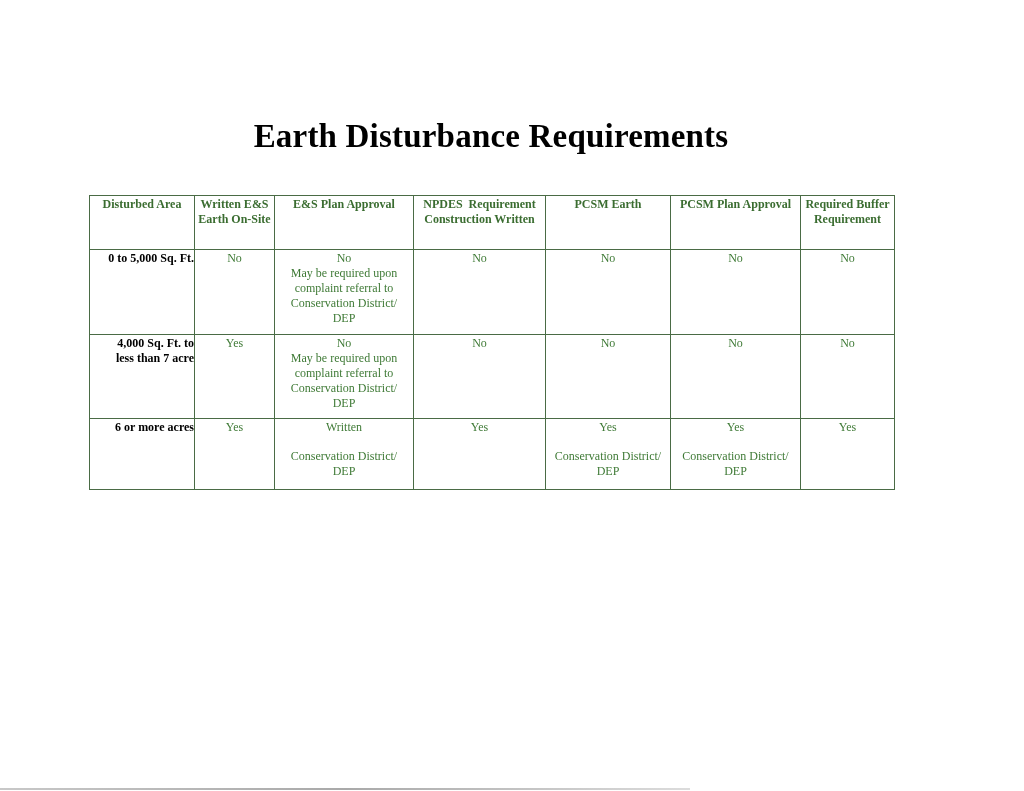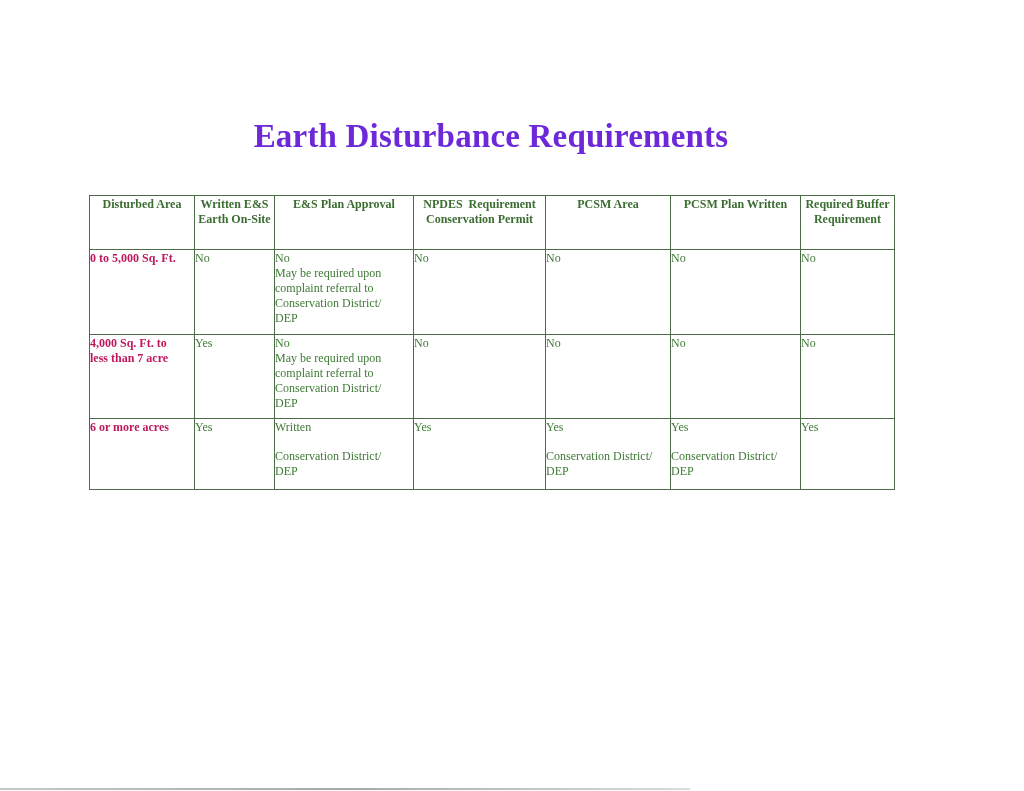--- a/index.html
+++ b/index.html
@@ -16,21 +16,21 @@
     color: #3d6b35;
   }
   .page-title {
     position: absolute;
     left: 0;
     width: 982px;
     top: 118px;
     text-align: center;
     font-size: 33px;
     font-weight: bold;
-    color: #6d28d9;
+    color: #000000;
     letter-spacing: 0.2px;
   }
   table.req {
     position: absolute;
     left: 89px;
     top: 195px;
     border-collapse: collapse;
     table-layout: fixed;
     width: 805px;
   }
@@ -43,26 +43,27 @@
     color: #3f7a36;
   }
   table.req th {
     font-weight: bold;
     text-align: center;
     height: 52px;
     padding-top: 1px;
     color: #3b6d31;
   }
   table.req td {
+    text-align: center;
     padding-top: 1px;
   }
   table.req td.area {
-    text-align: left;
+    text-align: right;
     font-weight: bold;
-    color: #be185d;
+    color: #000000;
     padding-left: 0;
   }
   tr.r1 td { height: 83px; }
   tr.r2 td { height: 82px; }
   tr.r3 td { height: 69px; }
   .line { display: block; }
   .gap { display: block; height: 14px; }
   .scan-line {
     position: absolute;
     left: 0;
@@ -94,27 +95,27 @@
       </th>
       <th>
         <span class="line">Written E&amp;S</span>
         <span class="line">Earth On-Site</span>
       </th>
       <th>
         <span class="line">E&amp;S Plan Approval</span>
       </th>
       <th>
         <span class="line" style="white-space:pre">NPDES  Requirement</span>
-        <span class="line">Conservation Permit</span>
+        <span class="line">Construction Written</span>
       </th>
       <th>
-        <span class="line">PCSM Area</span>
+        <span class="line">PCSM Earth</span>
       </th>
       <th>
-        <span class="line">PCSM Plan Written</span>
+        <span class="line">PCSM Plan Approval</span>
       </th>
       <th>
         <span class="line">Required Buffer</span>
         <span class="line">Requirement</span>
       </th>
     </tr>
   </thead>
   <tbody>
 
     <tr class="r1">

